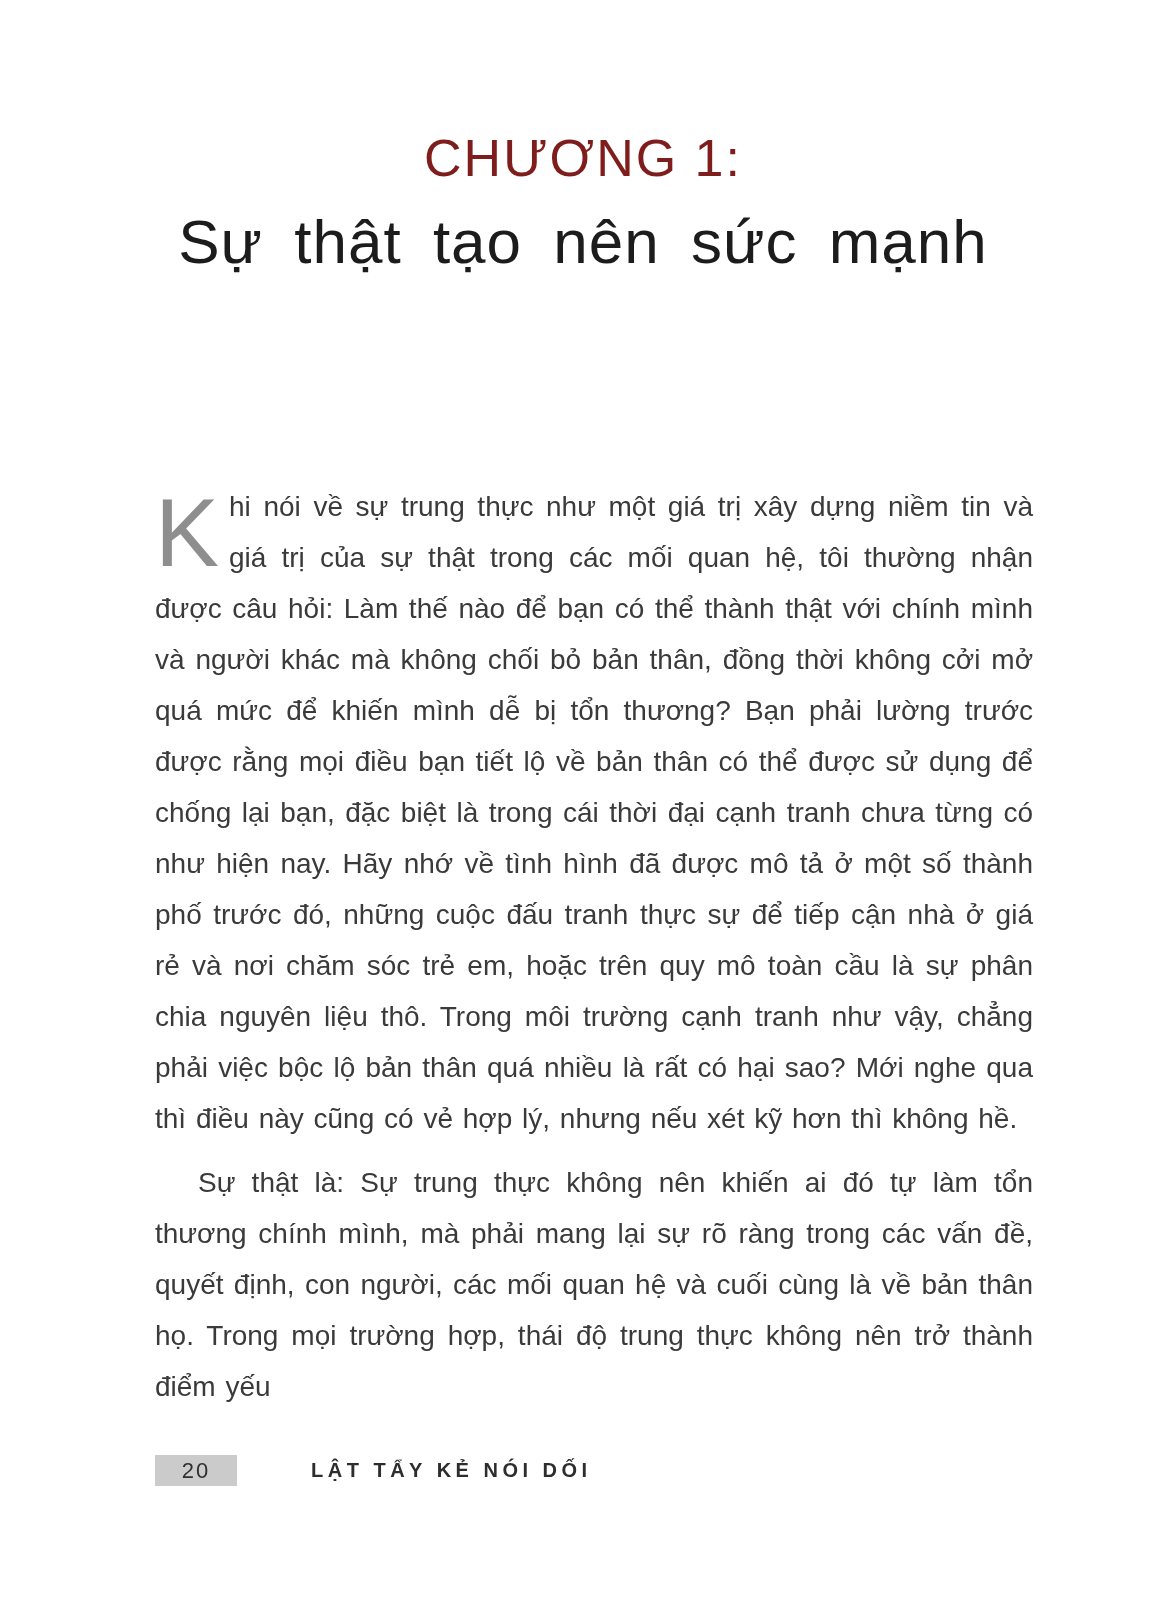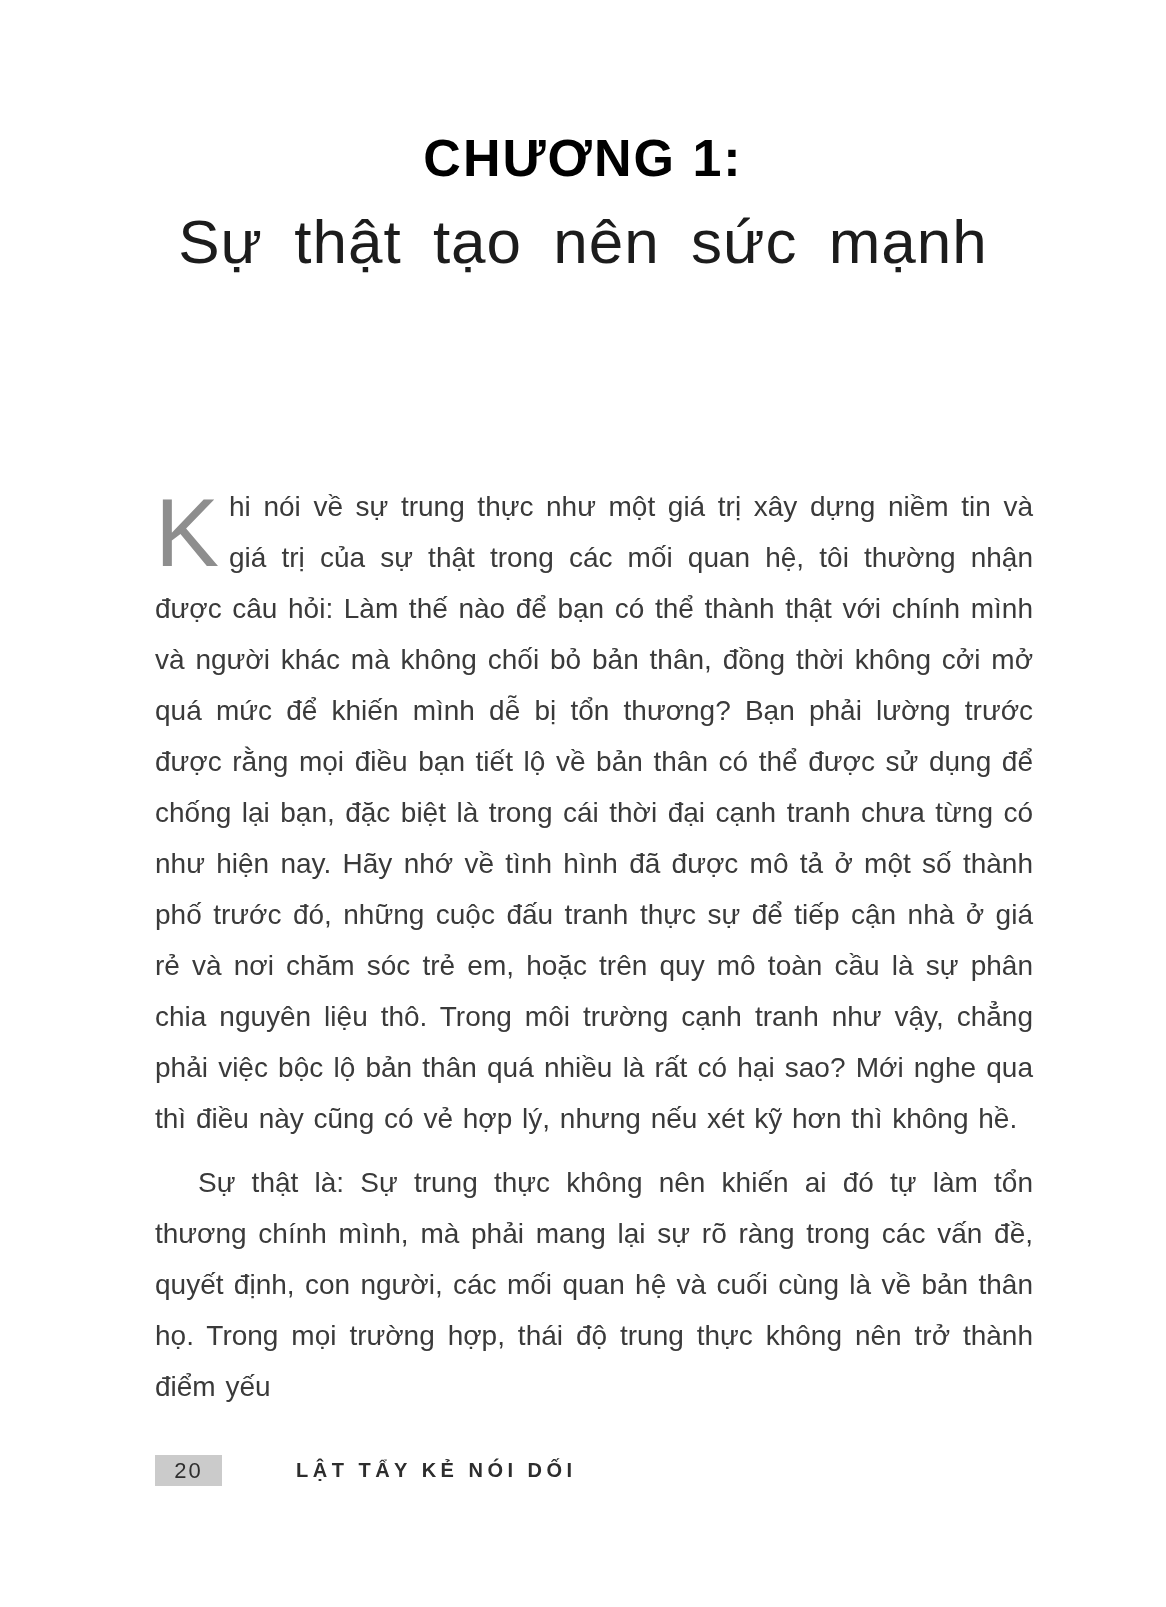--- a/index.html
+++ b/index.html
@@ -12,23 +12,23 @@
     overflow: hidden;
     font-family: "Liberation Sans", sans-serif;
   }
   .chapter-label {
     position: absolute;
     top: 128px;
     left: 0;
     width: 100%;
     text-align: center;
     font-size: 52px;
-    font-weight: 700;
+    font-weight: 400;
     letter-spacing: 2px;
-    color: #000000;
+    color: #7f1d1d;
   }
   .chapter-title {
     position: absolute;
     top: 206px;
     left: 0;
     width: 100%;
     text-align: center;
     font-size: 62px;
     font-weight: 400;
     letter-spacing: 1px;
@@ -64,21 +64,21 @@
   .footer {
     position: absolute;
     left: 155px;
     right: 133px;
     top: 1455px;
     height: 31px;
     display: flex;
     align-items: center;
   }
   .page-number-box {
-    width: 67px;
+    width: 82px;
     height: 31px;
     background: #cbcbcb;
     display: flex;
     align-items: center;
     justify-content: center;
   }
   .page-number {
     font-size: 22px;
     letter-spacing: 2px;
     color: #2f2f2f;

